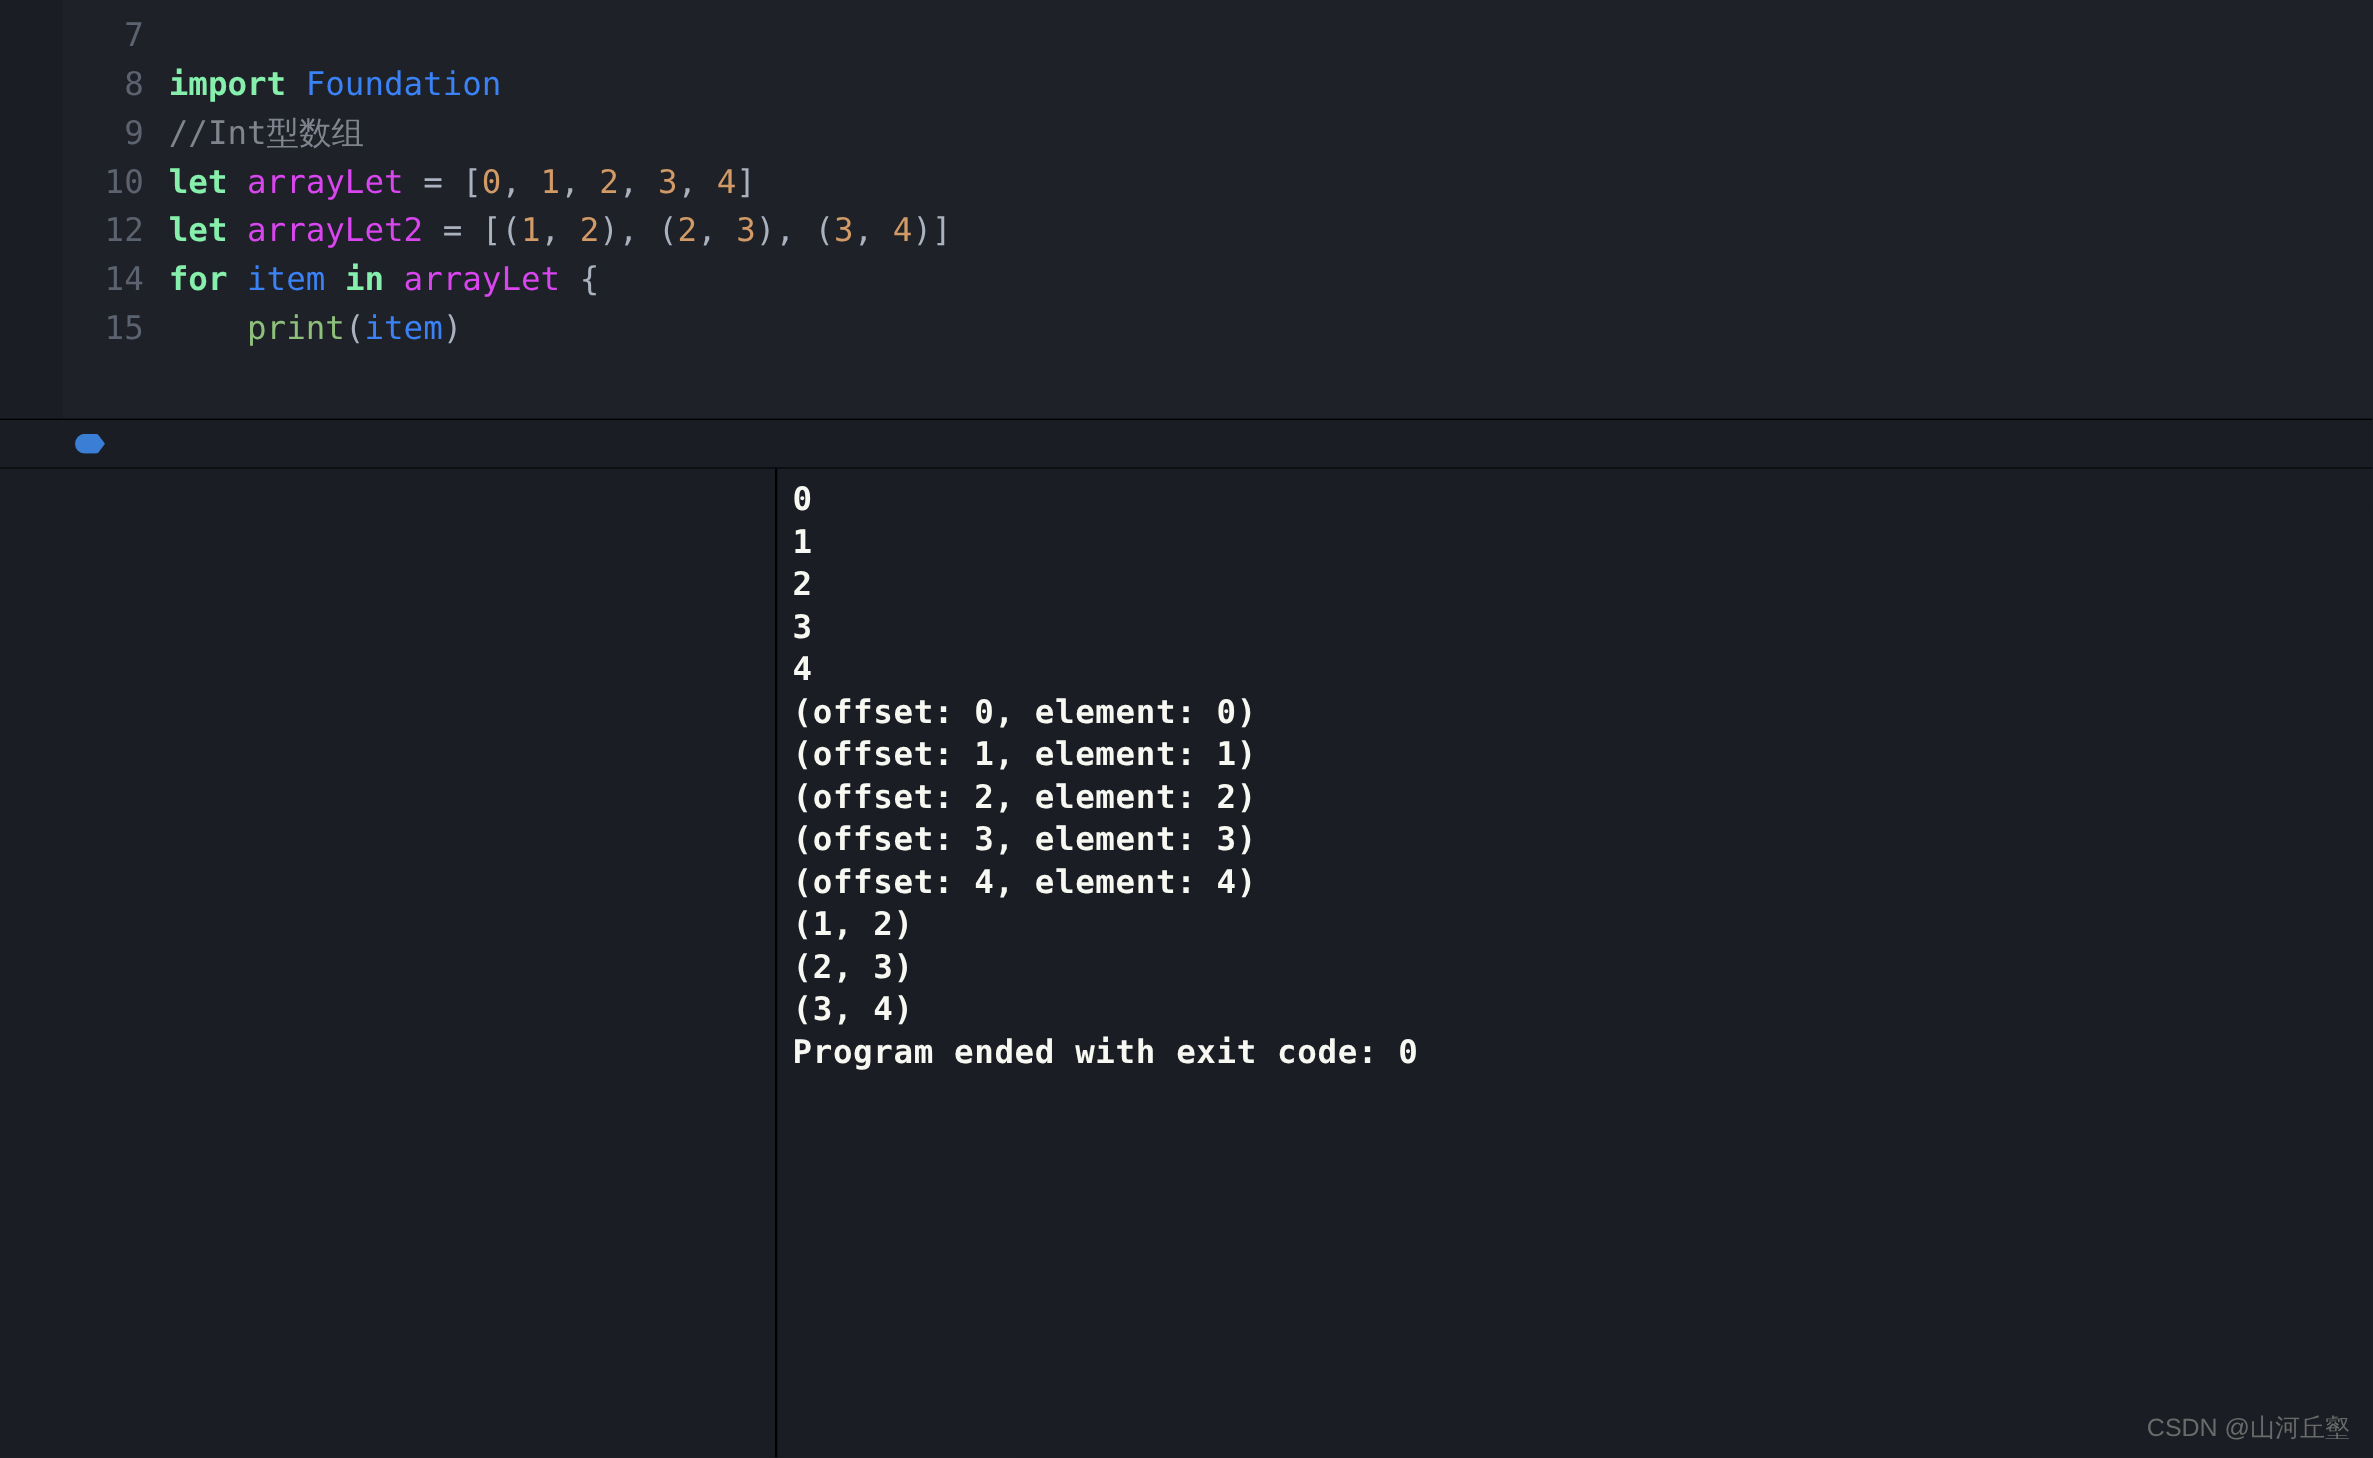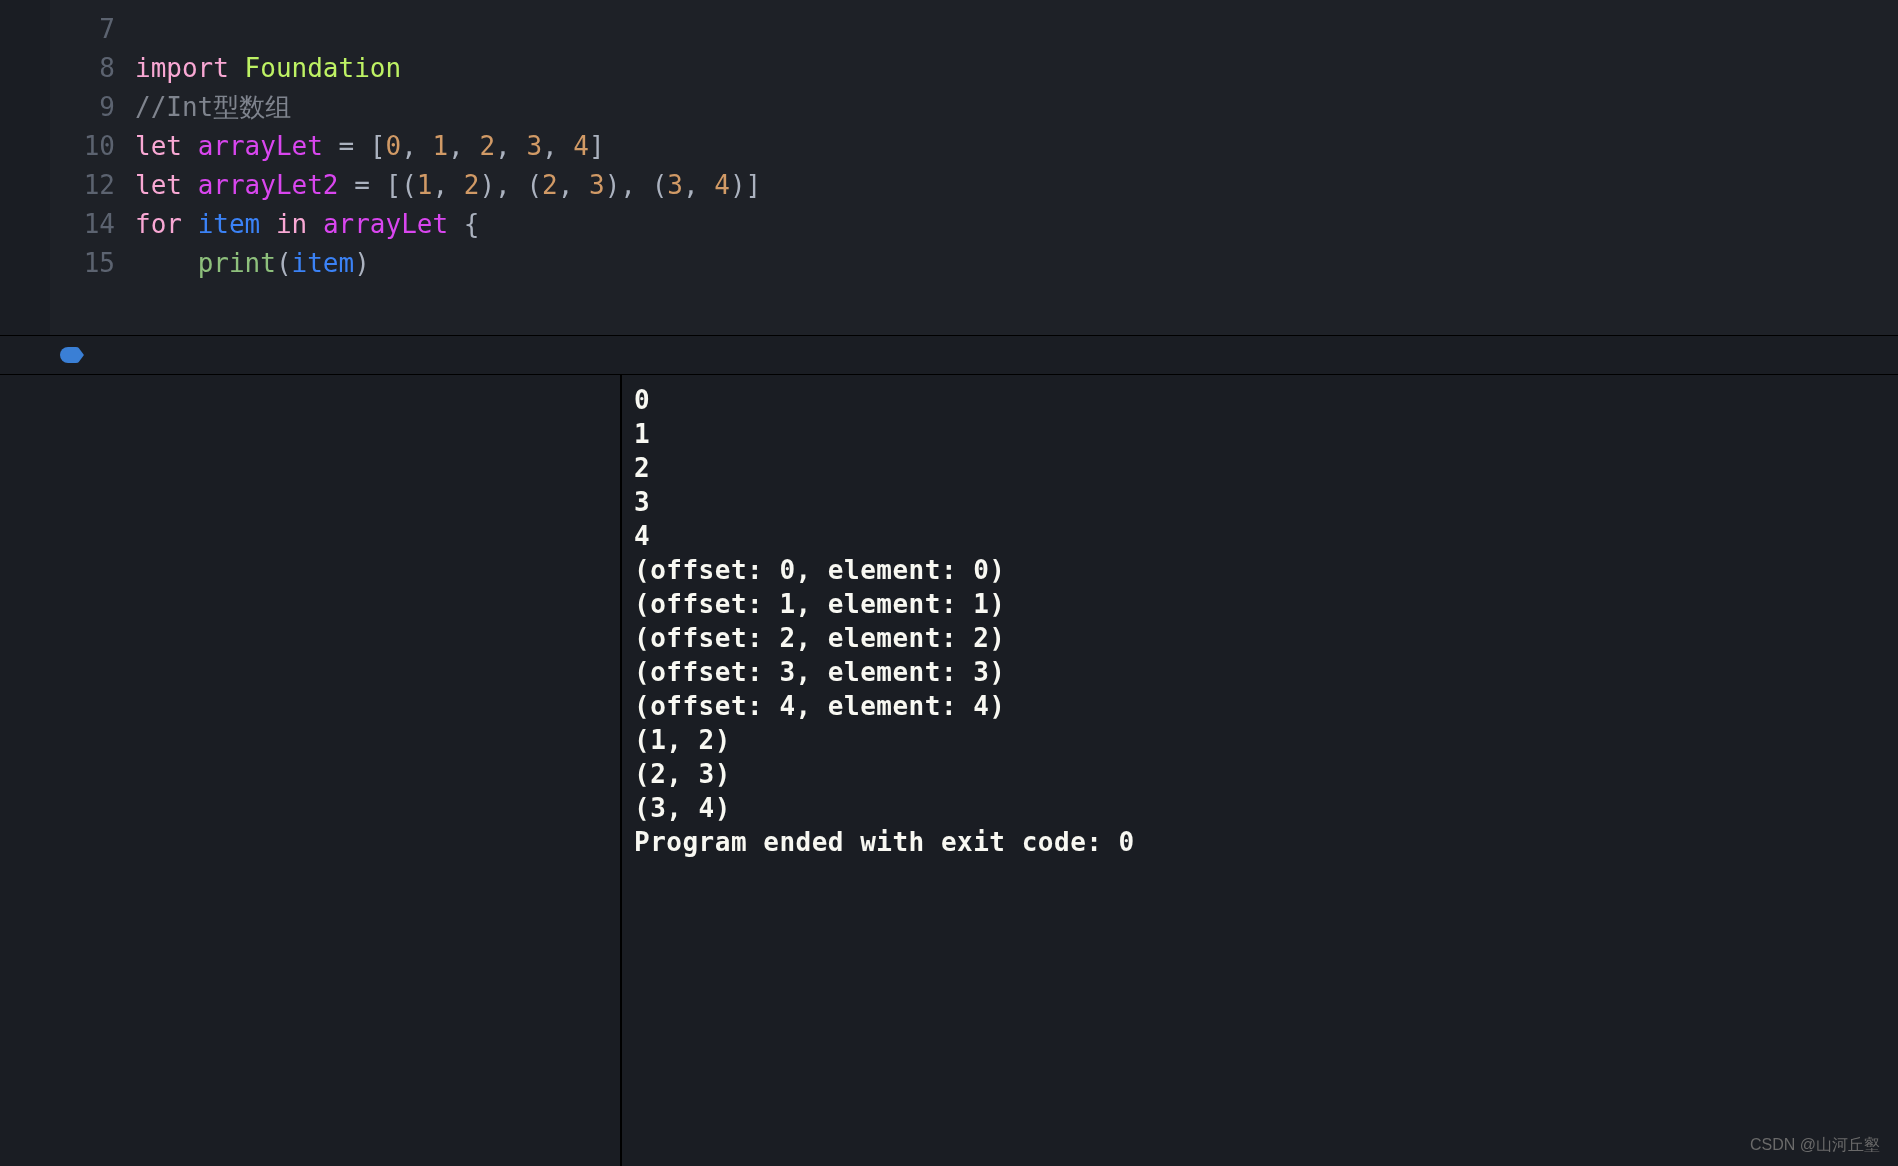--- a/index.html
+++ b/index.html
@@ -32,23 +32,23 @@
       text-align: right;
       color: #5c6370;
       padding-right: 20px;
       user-select: none;
       font-weight: 400;
     }
     .code-content {
       white-space: pre;
       font-weight: 500;
     }
-    .keyword { color: #f9a8d4; font-weight: normal; }
+    .keyword { color: #86efac; font-weight: bold; }
     .identifier { color: #3b82f6; }
-    .type { color: #bef264; }
+    .type { color: #3b82f6; }
     .comment { color: #7f848e; }
     .number { color: #d19a66; }
     .punctuation { color: #abb2bf; }
     .variable { color: #d946ef; }
     .funcname { color: #8ec07c; }
     
     .divider-bar {
       height: 40px;
       background: #1a1d23;
       border-top: 1px solid #000;
@@ -83,21 +83,21 @@
       color: #f8f8f2;
       font-size: 26px;
       line-height: 34px;
       white-space: pre;
       letter-spacing: 0.5px;
     }
     .watermark {
       position: absolute;
       bottom: 10px;
       right: 18px;
-      font-size: 16px;
+      font-size: 20px;
       color: #6a6a6a;
       font-family: sans-serif;
       font-weight: normal;
     }
   </style>
 </head>
 <body>
 
 <div class="editor-area">
   <div id="code-lines">

